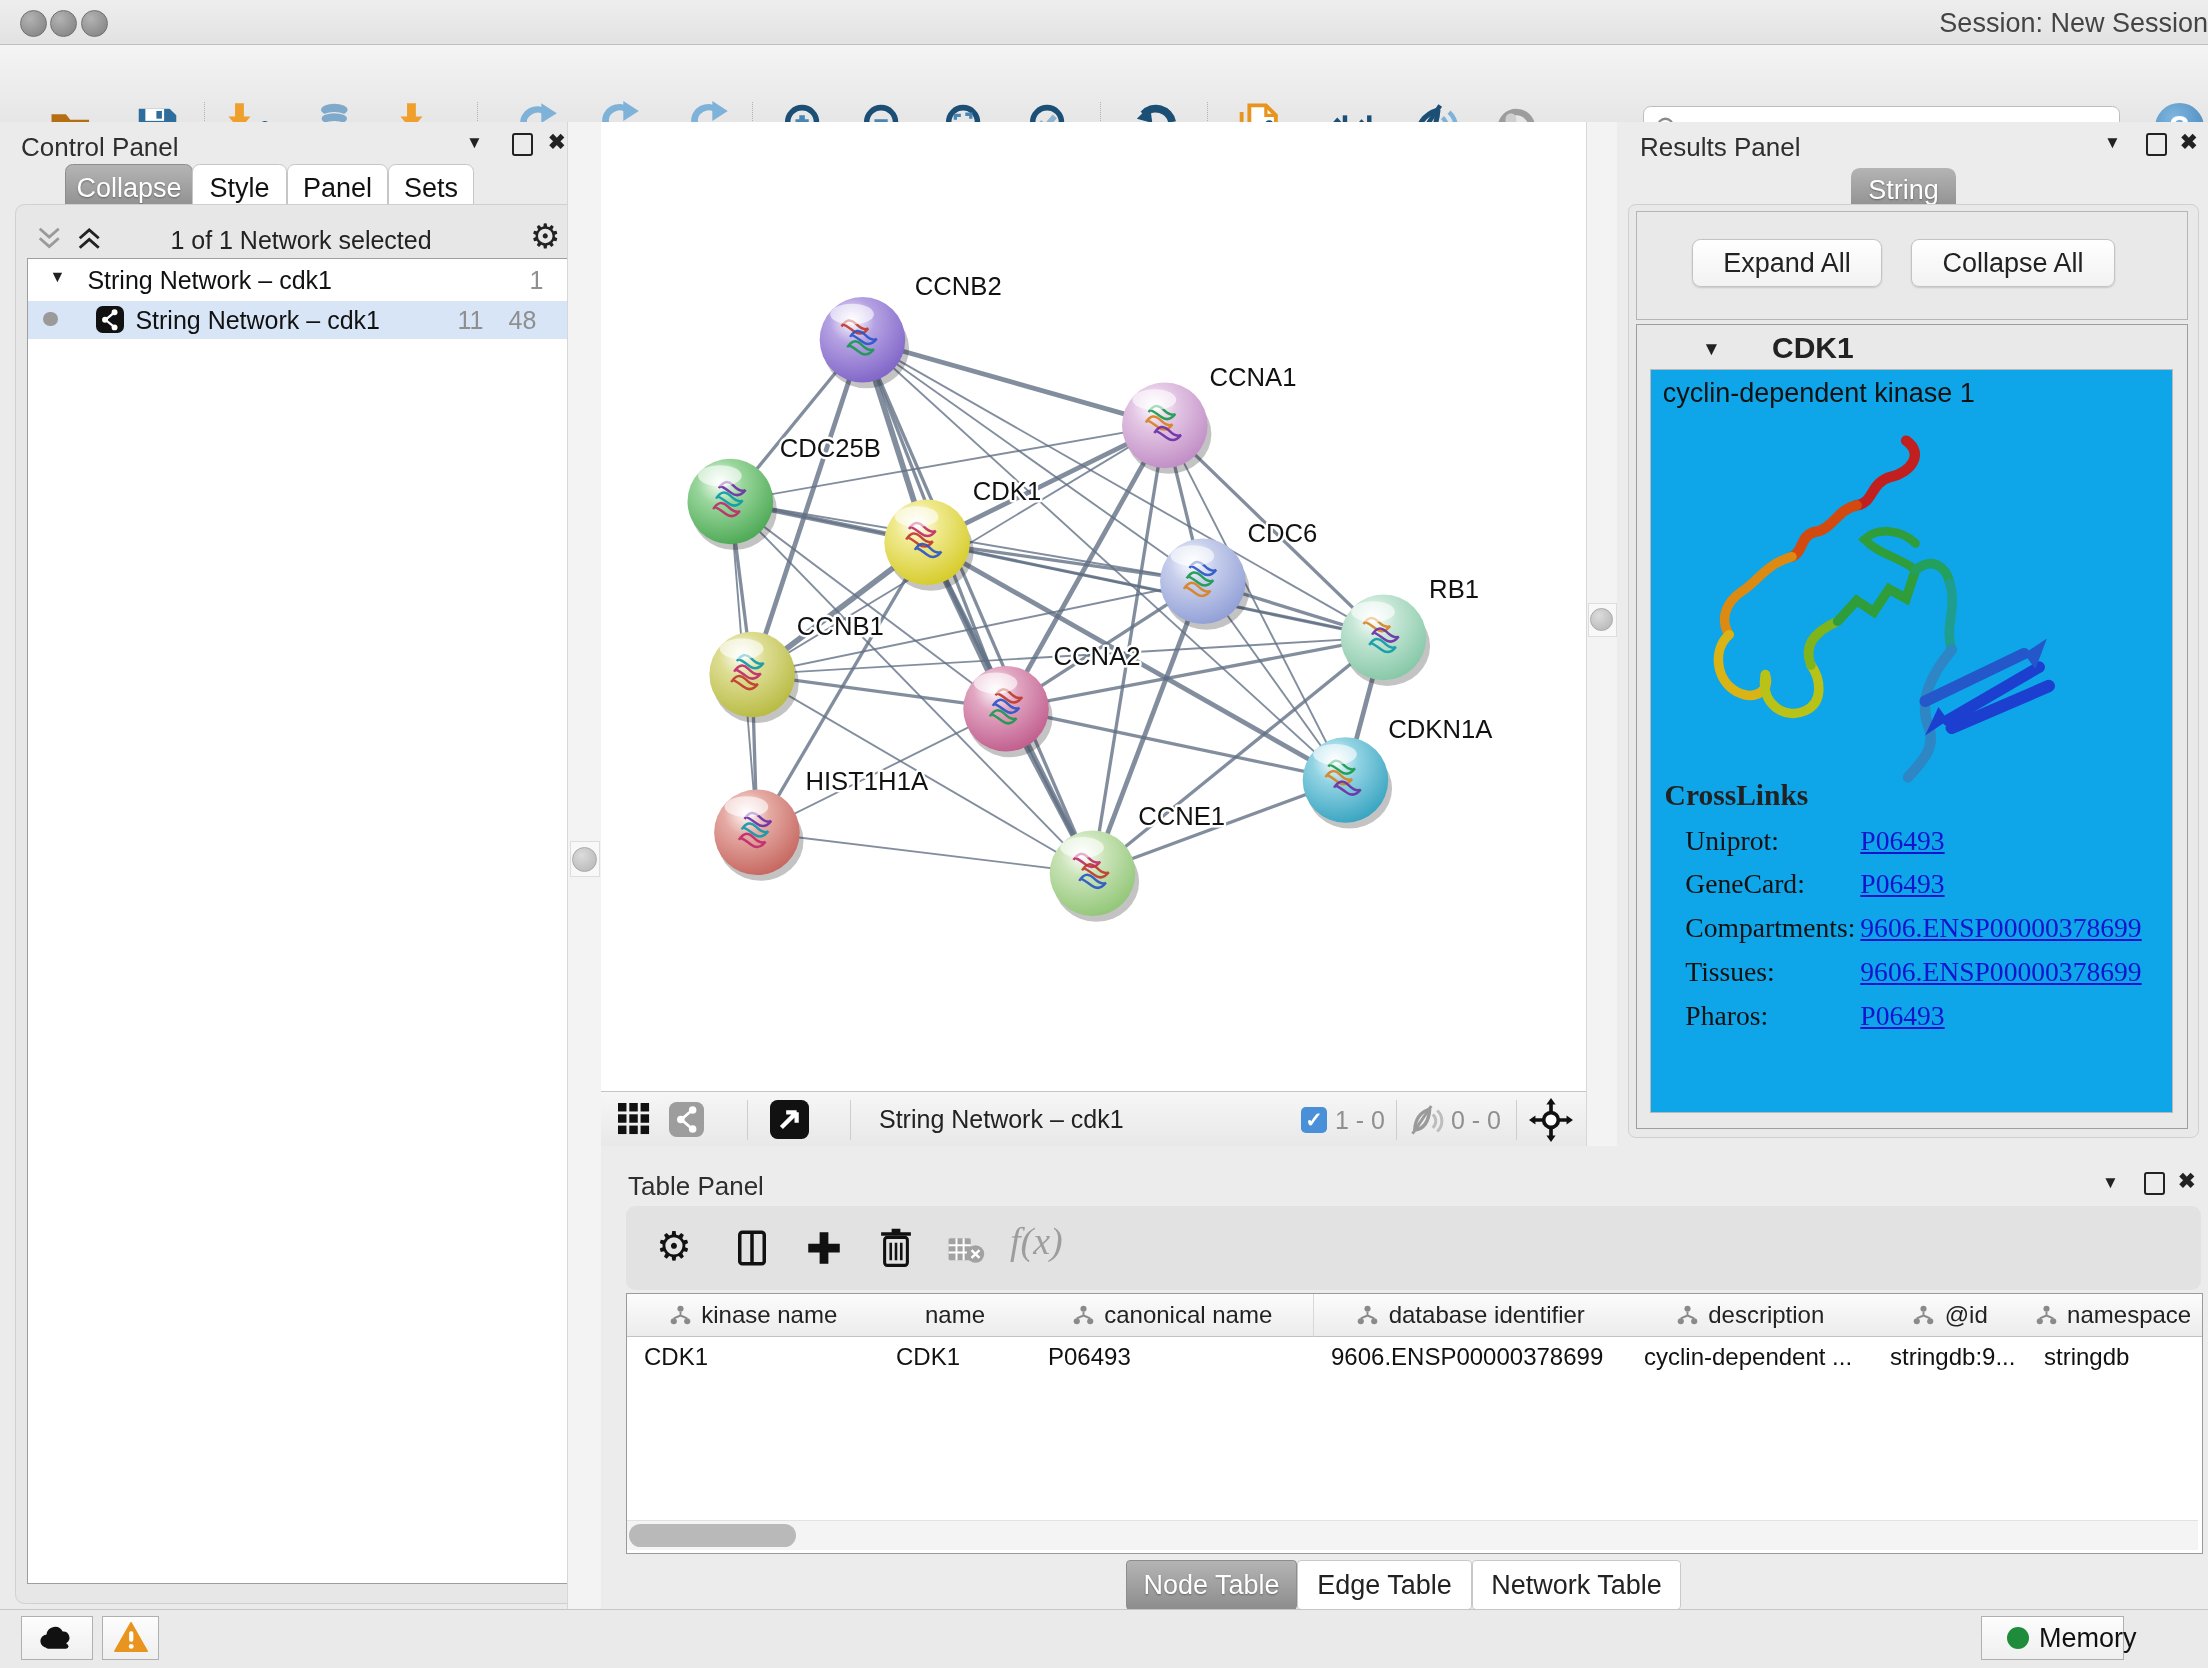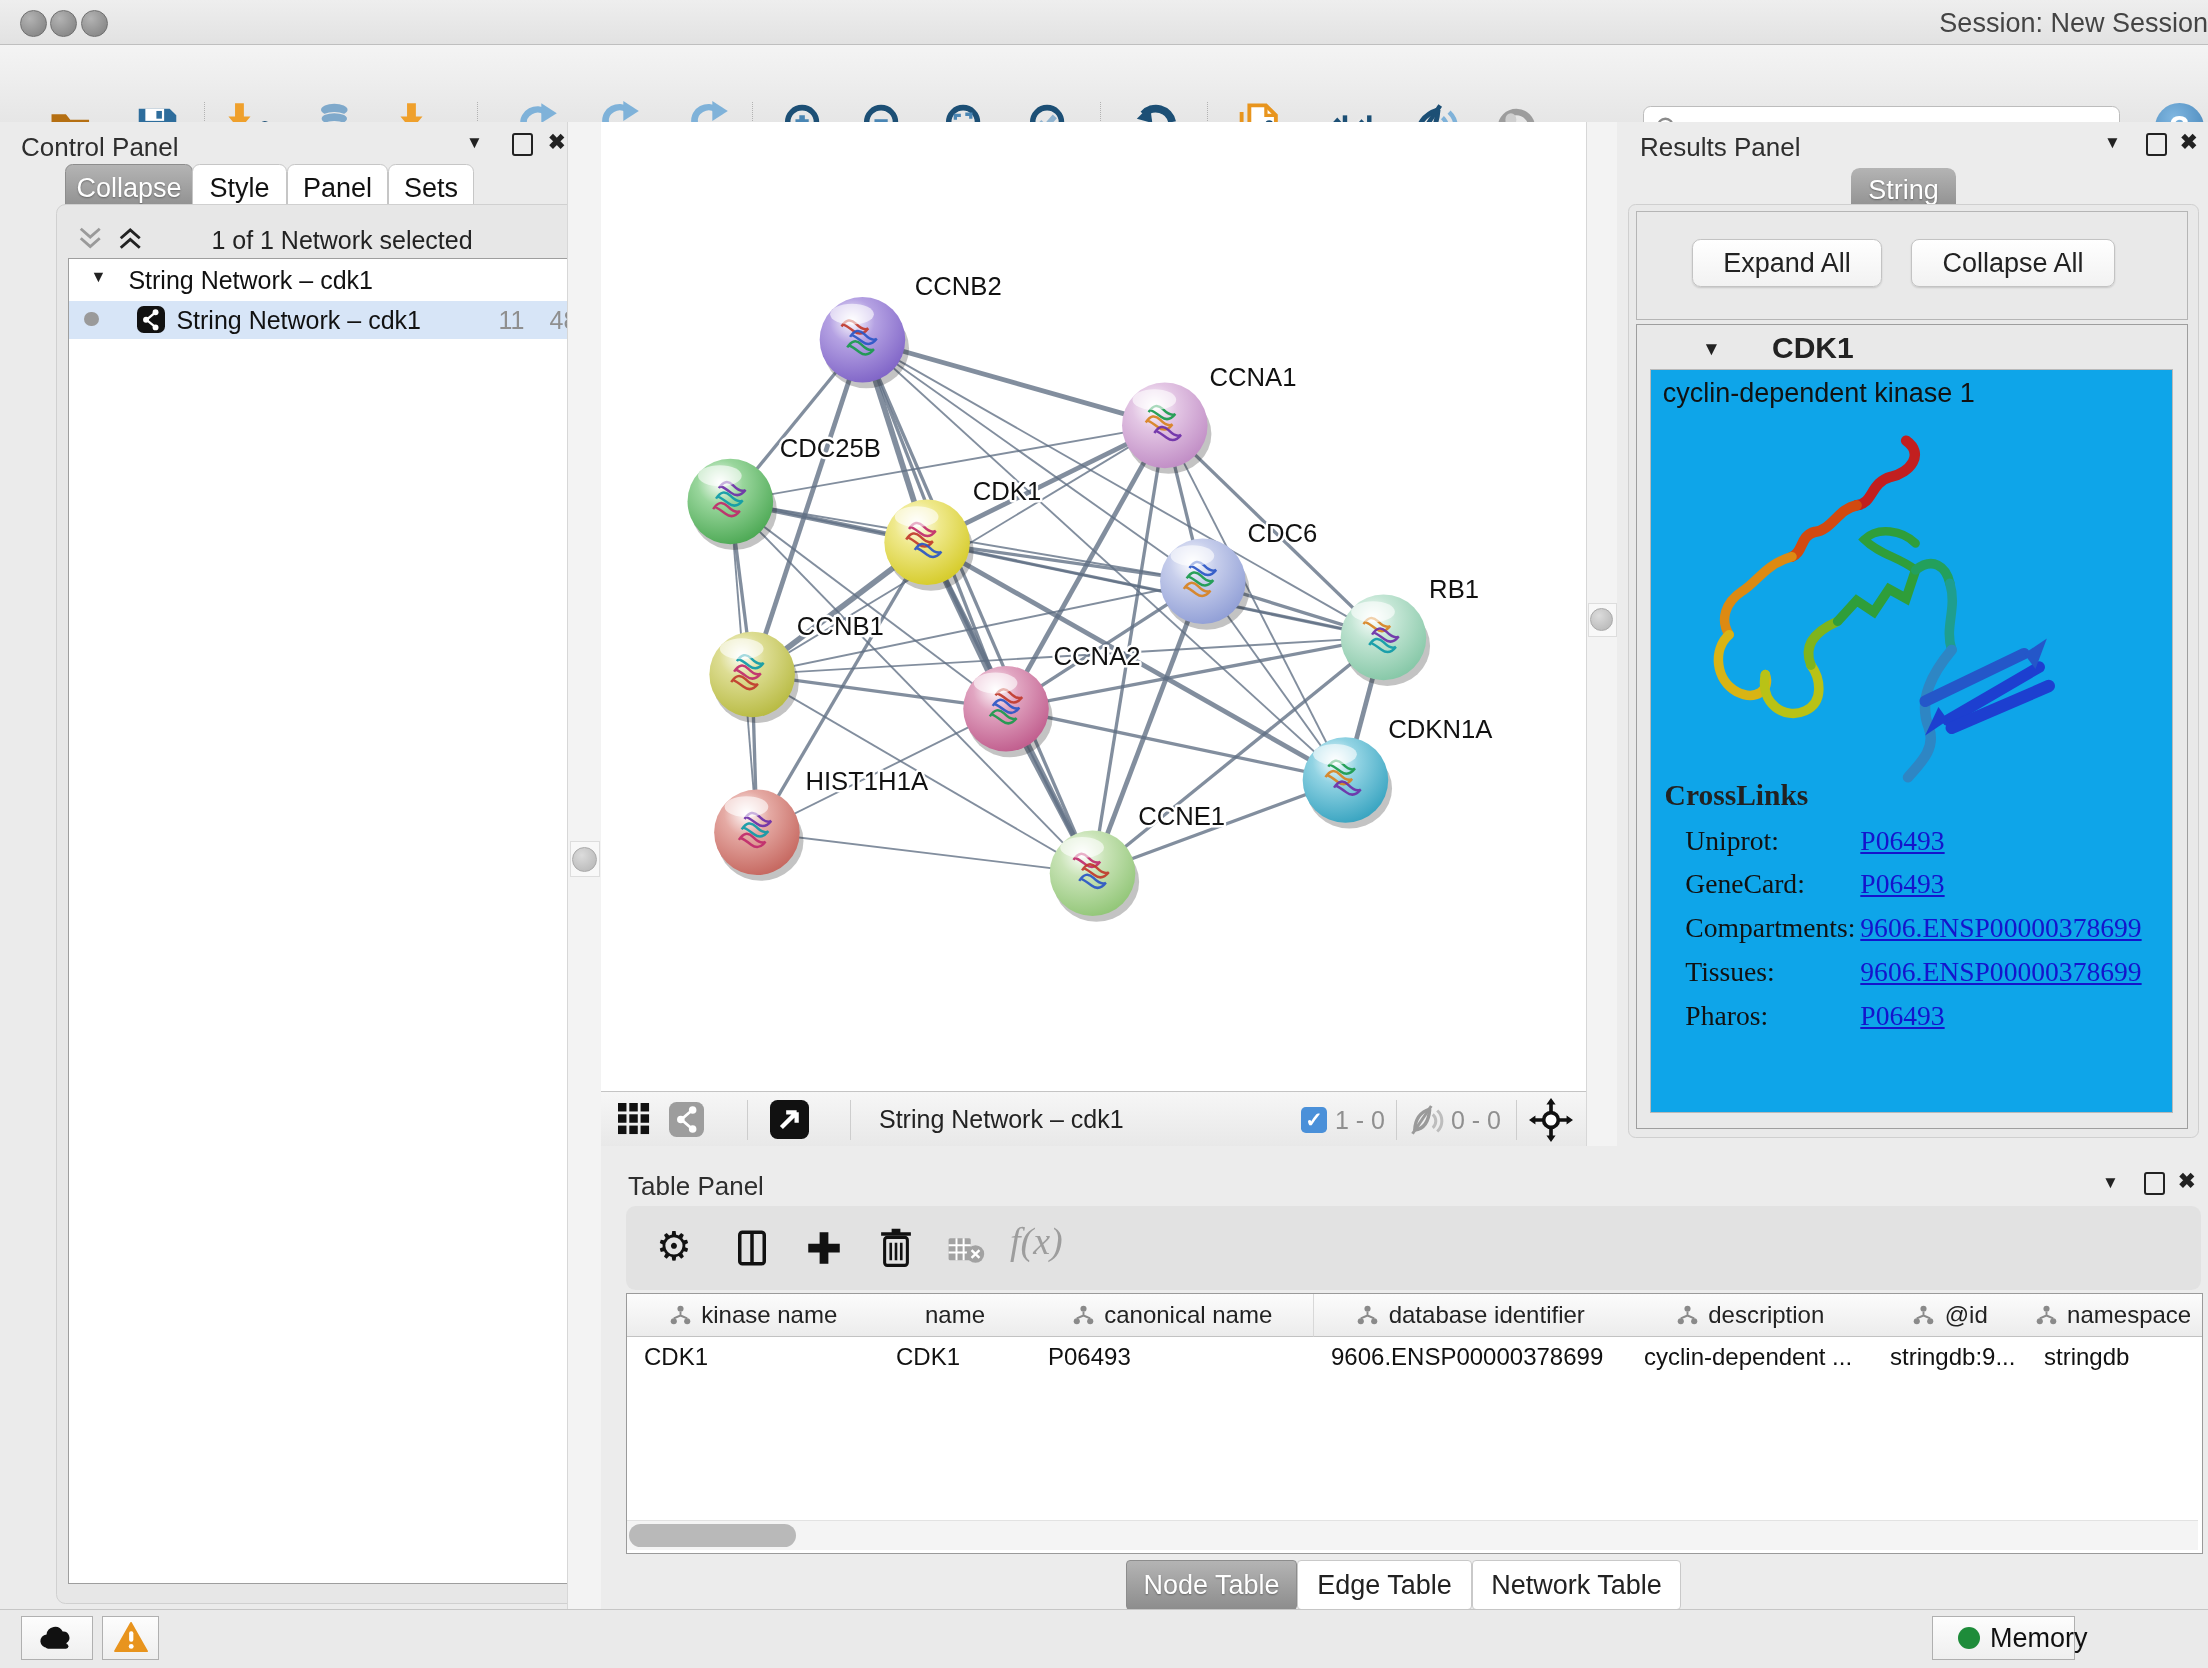--- a/index.html
+++ b/index.html
@@ -240,21 +240,21 @@
     <div class="abs phead" style="left:21px;top:9.5px;">Control Panel</div>
     <div class="abs picon" style="left:466px;top:11.4px;font-size:17px;">▼</div>
     <div class="minbox" style="left:512px;top:10.5px;"></div>
     <div class="abs picon" style="left:548px;top:7.6px;font-weight:bold;">✖</div>
 
     <div class="tabbtn active" style="left:65px;width:126px;">Collapse</div>
     <div class="tabbtn" style="left:192px;width:93px;">Style</div>
     <div class="tabbtn" style="left:287px;width:99px;">Panel</div>
     <div class="tabbtn" style="left:388px;width:84px;">Sets</div>
 
-    <div class="innerbox" style="left:15px;top:82px;width:569px;height:1398px;margin-left:41px;">
+    <div class="innerbox" style="left:15px;top:82px;width:569px;height:1398px;">
       <svg class="abs" style="left:19px;top:19px;" width="28.5" height="28.5" viewBox="0 0 24 24">
         <path d="M4 4 l8 7 8-7 M4 12 l8 7 8-7" stroke="#9a9a9a" stroke-width="2.4" fill="none"></path>
         </svg>
       <svg class="abs" style="left:59px;top:19px;" width="28.5" height="28.5" viewBox="0 0 24 24">
         <path d="M4 20 l8 -7 8 7 M4 12 l8 -7 8 7" stroke="#222" stroke-width="2.4" fill="none"></path>
         </svg>
       <div class="abs" style="left:95px;top:21px;width:380px;text-align:center;font-size:25px;color:#222;">1 of 1 Network selected</div>
       <div class="abs" style="left:514px;top:11.4px;font-size:34px;color:#222;cursor:pointer;">⚙</div>
 
       <div class="whitebox" style="left:11.4px;top:53px;width:544px;height:1324px;">
@@ -735,20 +735,20 @@
         <rect x="8" y="22" width="24" height="5" rx="2.5" fill="#111"></rect>
         </svg>
     </div>
     <div class="sbtn" style="left:102px;width:55px;">
       <svg style="position:absolute;left:10.5px;top:4.8px;" width="34" height="32" viewBox="0 0 36 34">
         <path d="M18 2 L35 32 H1z" fill="#e8941e" stroke="#e8941e" stroke-width="2" stroke-linejoin="round"></path>
         <rect x="16" y="11" width="4.5" height="11" rx="2" fill="#fff"></rect>
           <circle cx="18.2" cy="27" r="2.6" fill="#fff"></circle>
         </svg>
     </div>
-    <div class="sbtn" style="left:1932px;width:141px;">
+    <div class="sbtn" style="left:1981px;width:141px;">
       <span style="position:absolute;left:25px;top:10.5px;width:22px;height:22px;border-radius:50%;background:#1e8c3a;"></span>
       <span style="position:absolute;left:57px;top:6.7px;font-size:27px;color:#111;">Memory</span>
     </div>
   </div>
 
 </div>
 
 
 </body></html>

